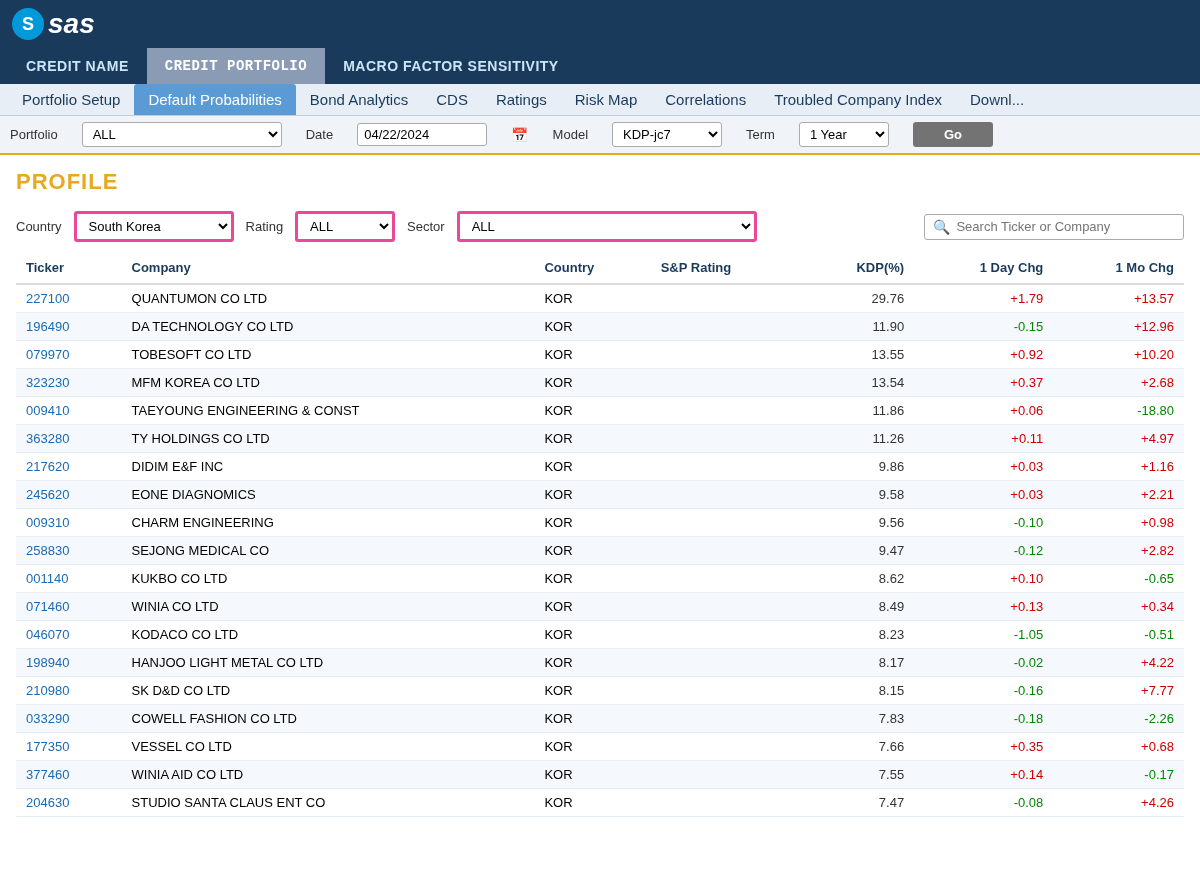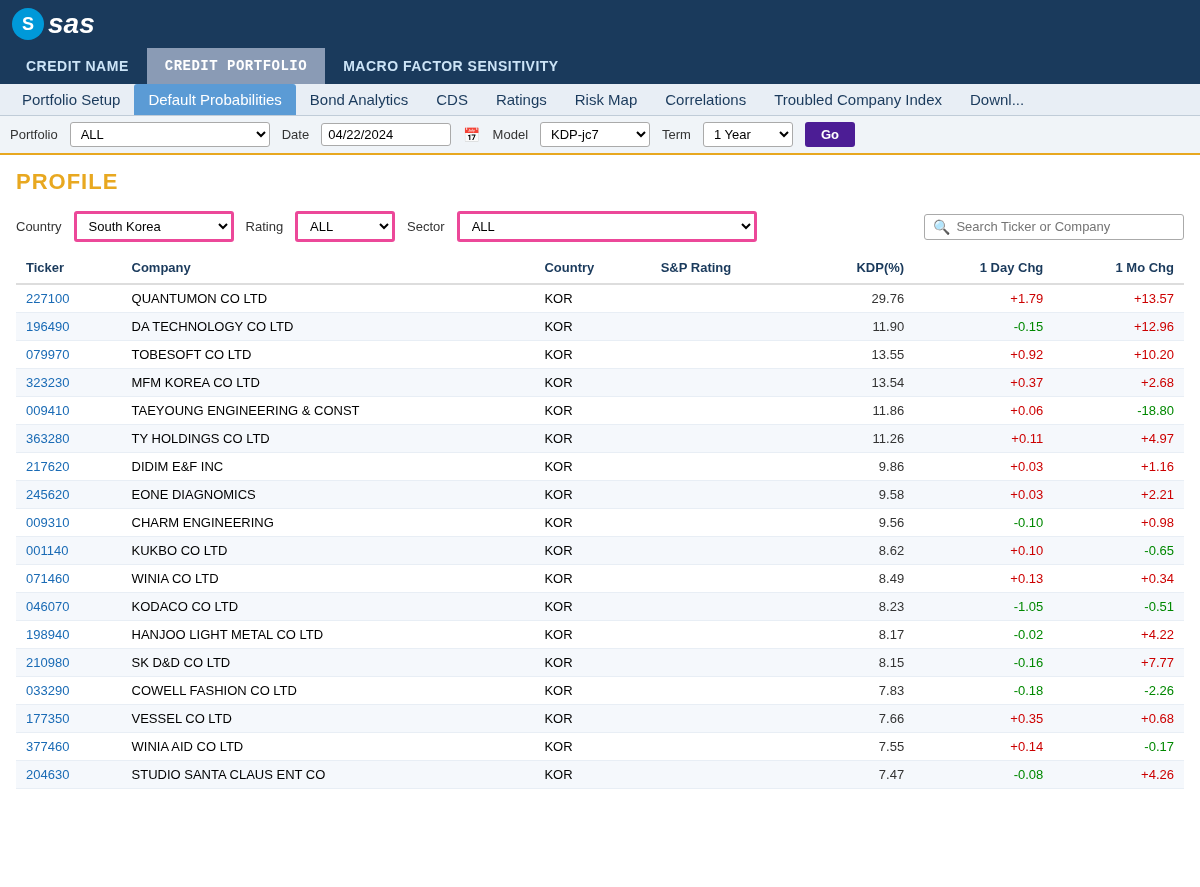--- a/index.html
+++ b/index.html
@@ -75,21 +75,21 @@
       color: #fff;
       border-radius: 3px 3px 0 0;
     }
 
     
     .controls-row {
       background: #f0f4f8;
       display: flex;
       align-items: center;
       padding: 6px 10px;
-      gap: 12px;
+      gap: 24px;
       border-bottom: 2px solid #e8a820;
     }
     .controls-row label {
       font-size: 13px;
       color: #333;
       white-space: nowrap;
     }
     .controls-row select, .controls-row input {
       border: 1px solid #aaa;
       border-radius: 3px;
@@ -103,25 +103,25 @@
     .controls-row .date-input {
       width: 130px;
     }
     .controls-row .model-select {
       width: 110px;
     }
     .controls-row .term-select {
       width: 90px;
     }
     .go-btn {
-      background: #4c1d95;
+      background: #737373;
       color: #fff;
       border: none;
       border-radius: 3px;
-      padding: 5px 16px;
+      padding: 5px 31px;
       font-size: 13px;
       font-weight: bold;
       cursor: pointer;
     }
 
     
     .profile-title {
       color: #e8a820;
       font-size: 22px;
       font-weight: bold;
@@ -372,20 +372,29 @@
         <tr>
       <td class="ticker-cell">009310</td>
       <td>CHARM ENGINEERING</td>
       <td>KOR</td>
       <td></td>
       <td class="kdp-cell">9.56</td>
       <td class="chg-neg">-0.10</td>
       <td class="chg-pos">+0.98</td>
     </tr>
         <tr>
+      <td class="ticker-cell">258830</td>
+      <td>SEJONG MEDICAL CO</td>
+      <td>KOR</td>
+      <td></td>
+      <td class="kdp-cell">9.47</td>
+      <td class="chg-neg">-0.12</td>
+      <td class="chg-pos">+2.82</td>
+    </tr>
+        <tr>
       <td class="ticker-cell">001140</td>
       <td>KUKBO CO LTD</td>
       <td>KOR</td>
       <td></td>
       <td class="kdp-cell">8.62</td>
       <td class="chg-pos">+0.10</td>
       <td class="chg-neg">-0.65</td>
     </tr>
         <tr>
       <td class="ticker-cell">071460</td>

